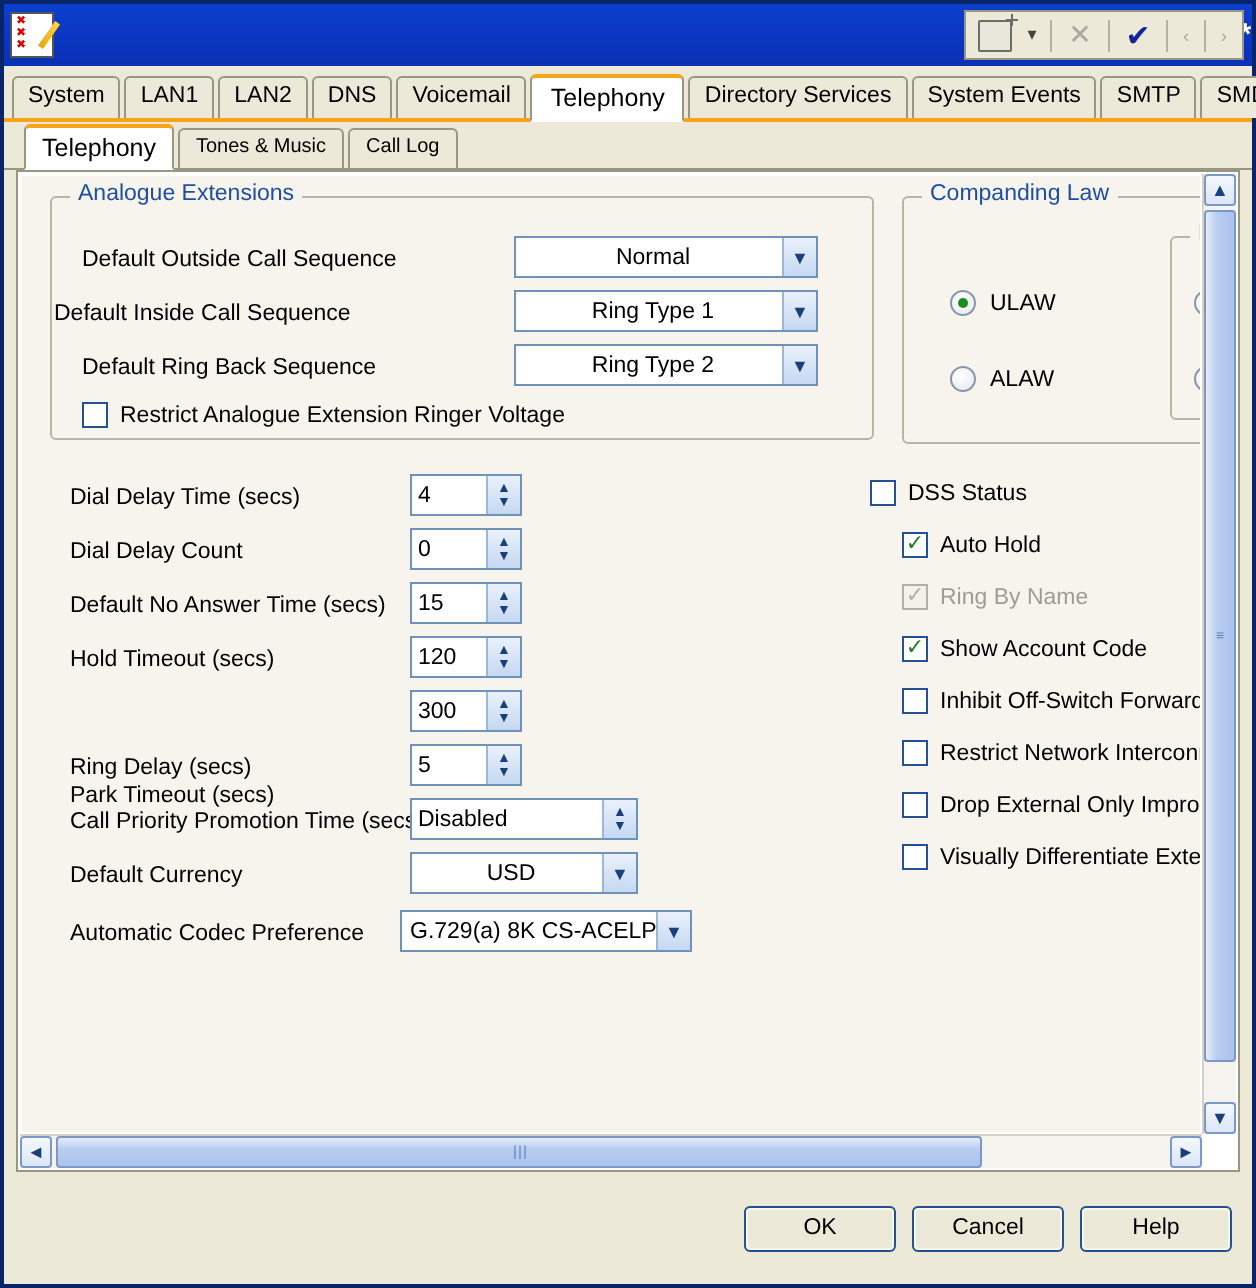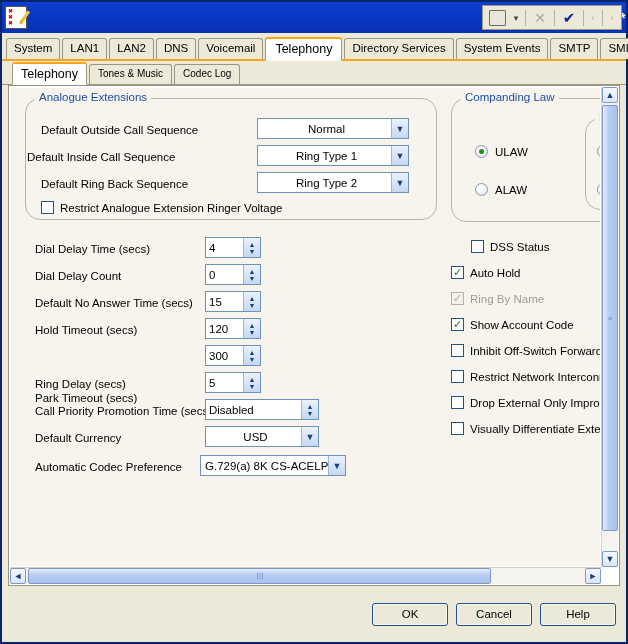--- a/index.html
+++ b/index.html
@@ -92,21 +92,21 @@
     border:1px solid #9a9684;position:relative;overflow:hidden;
     box-sizing:border-box;display:flex;flex-direction:column;
   }
   .panel{
     position:absolute;left:2px;top:2px;right:19px;bottom:19px;
     background:#f6f4ed;overflow:hidden;
   }
   .content{position:absolute;left:0;top:0;width:760px;height:480px;}
   
   .group{
-    position:absolute;border:1px solid #b9b5a4;border-radius:15px;
+    position:absolute;border:1px solid #b9b5a4;border-radius:3px;
   }
   .group > legend, .glabel{
     position:absolute;top:-8px;left:9px;background:#f6f4ed;padding:0 4px;
     color:#1f4fa3;font-size:11.5px;
   }
   .lbl{position:absolute;font-size:11.5px;color:#000;white-space:nowrap;}
   
   .combo{
     position:absolute;height:21px;border:1px solid #6f93b8;background:#fff;
     box-sizing:border-box;display:flex;align-items:center;
@@ -246,21 +246,21 @@
     <div class="tab">Directory Services</div>
     <div class="tab">System Events</div>
     <div class="tab">SMTP</div>
     <div class="tab">SMDR</div>
 
   </div>
 
   <div class="subtabstrip">
     <div class="subtab active">Telephony</div>
     <div class="subtab">Tones &amp; Music</div>
-    <div class="subtab">Codec Log</div>
+    <div class="subtab">Call Log</div>
   </div>
 
   <div class="panelwrap">
     <div class="panel">
       <div class="content">
 
         <div class="group" style="left:14px;top:10px;width:410px;height:120px;">
           <div class="glabel">Analogue Extensions</div>
         </div>
         <div class="lbl" style="left:30px;top:36px;">Default Outside Call Sequence</div>
@@ -378,21 +378,21 @@
         </div>
         <div class="rbrow" style="left:586px;top:57px;">
           <span class="rb on"></span>
 
         </div>
         <div class="rbrow" style="left:586px;top:95px;">
           <span class="rb"></span>
 
         </div>
 
-        <div class="cbrow" style="left:460px;top:152px;">
+        <div class="cbrow" style="left:424px;top:152px;">
           <span class="cb"></span>
           <span class="cbtxt">DSS Status</span>
         </div>
         <div class="cbrow" style="left:440px;top:178px;">
           <span class="cb">✓</span>
           <span class="cbtxt">Auto Hold</span>
         </div>
         <div class="cbrow" style="left:440px;top:204px;">
           <span class="cb dis">✓</span>
           <span class="cbtxt dis">Ring By Name</span>

